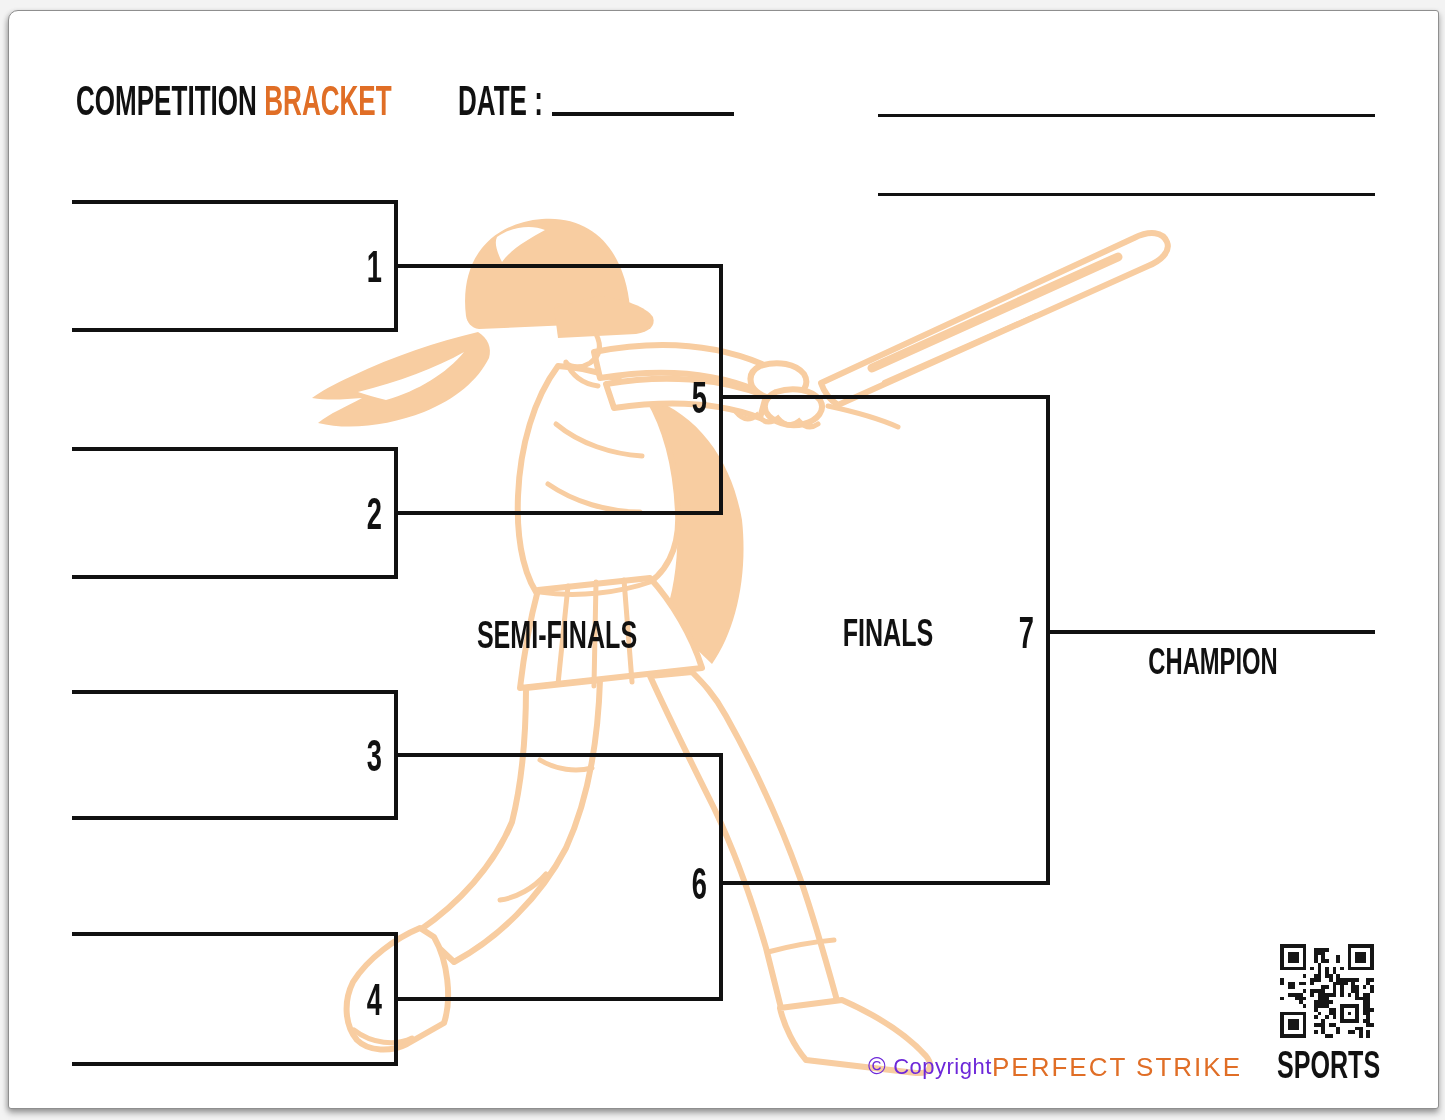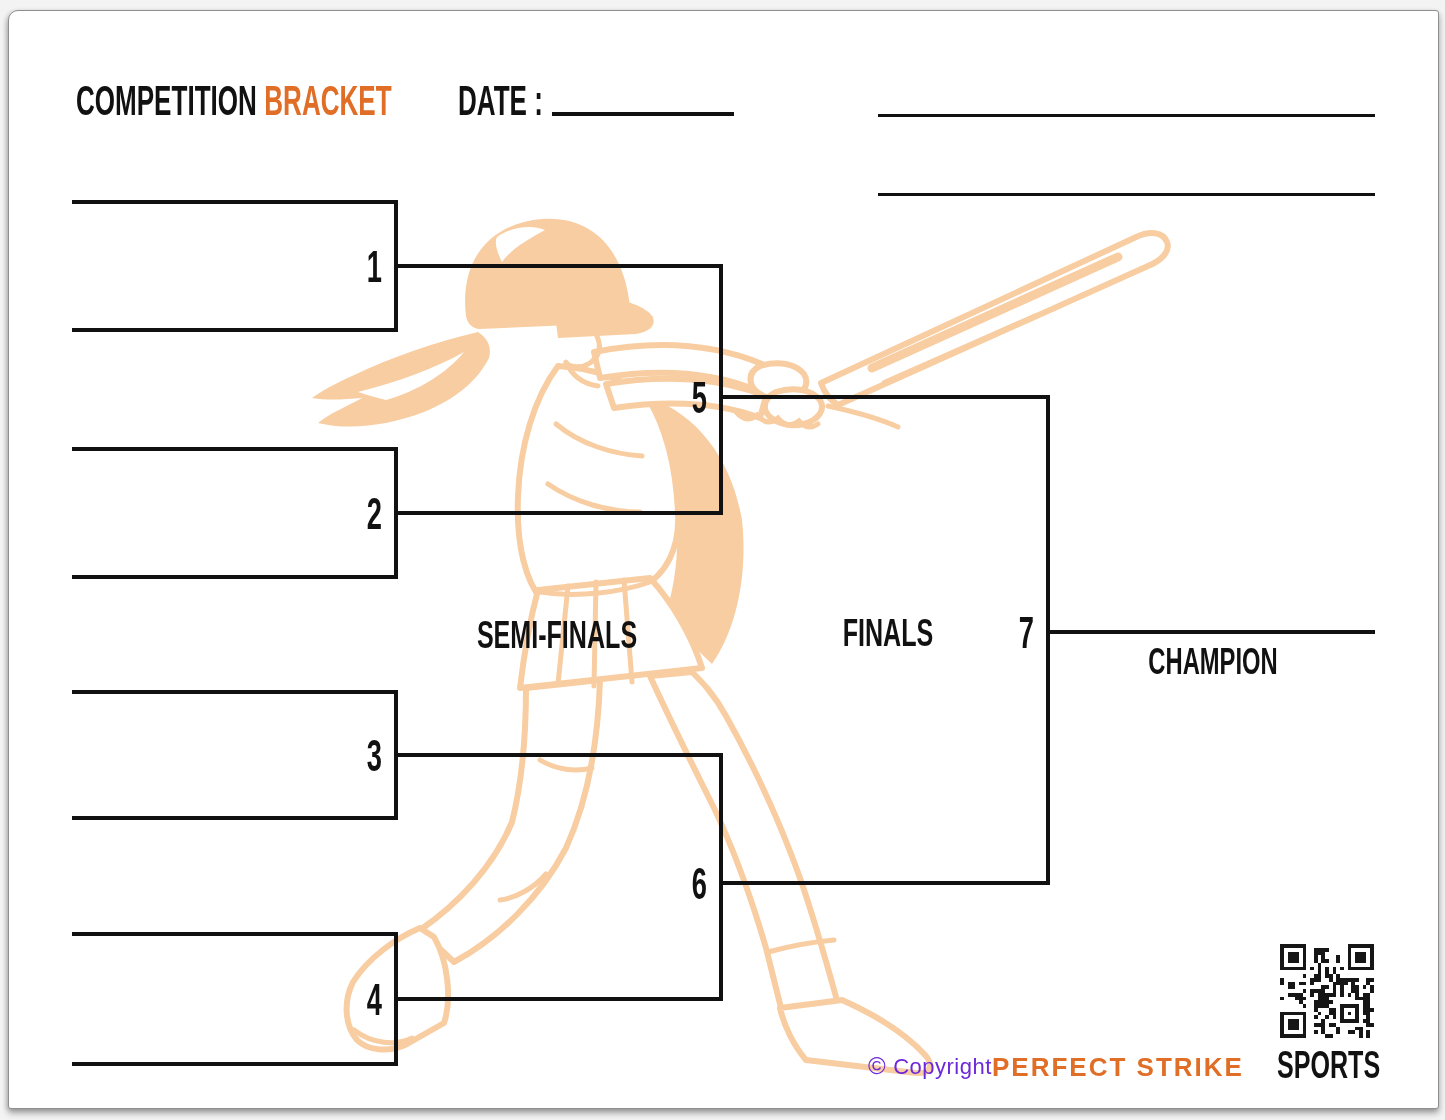--- a/index.html
+++ b/index.html
@@ -50,21 +50,21 @@
     z-index:4;white-space:nowrap;
   }
   .champ{font-size:36px;line-height:36px;}
 
   .copyright{
     position:absolute;left:868px;top:1053px;font-size:22px;line-height:26px;color:#6d28d9;
     letter-spacing:.5px;z-index:4;white-space:nowrap;
   }
   .copyright .csym{font-size:24px;margin-right:7px;}
   .brand{
-    position:absolute;left:992px;top:1053px;font-size:26px;line-height:28px;font-weight:700;
+    position:absolute;left:992px;top:1053px;font-size:26px;line-height:28px;font-weight:400;
     color:var(--accent);letter-spacing:2px;z-index:4;white-space:nowrap;
   }
   .sports{
     position:absolute;left:1277px;top:1046px;font-size:38px;line-height:38px;font-weight:700;
     color:var(--ink);transform:scaleX(.66);transform-origin:0 50%;z-index:4;white-space:nowrap;
   }
   .qr{position:absolute;left:1280px;top:944px;width:94px;height:94px;z-index:4;fill:#161616;shape-rendering:crispEdges;}
 </style>
 </head>
 <body>

